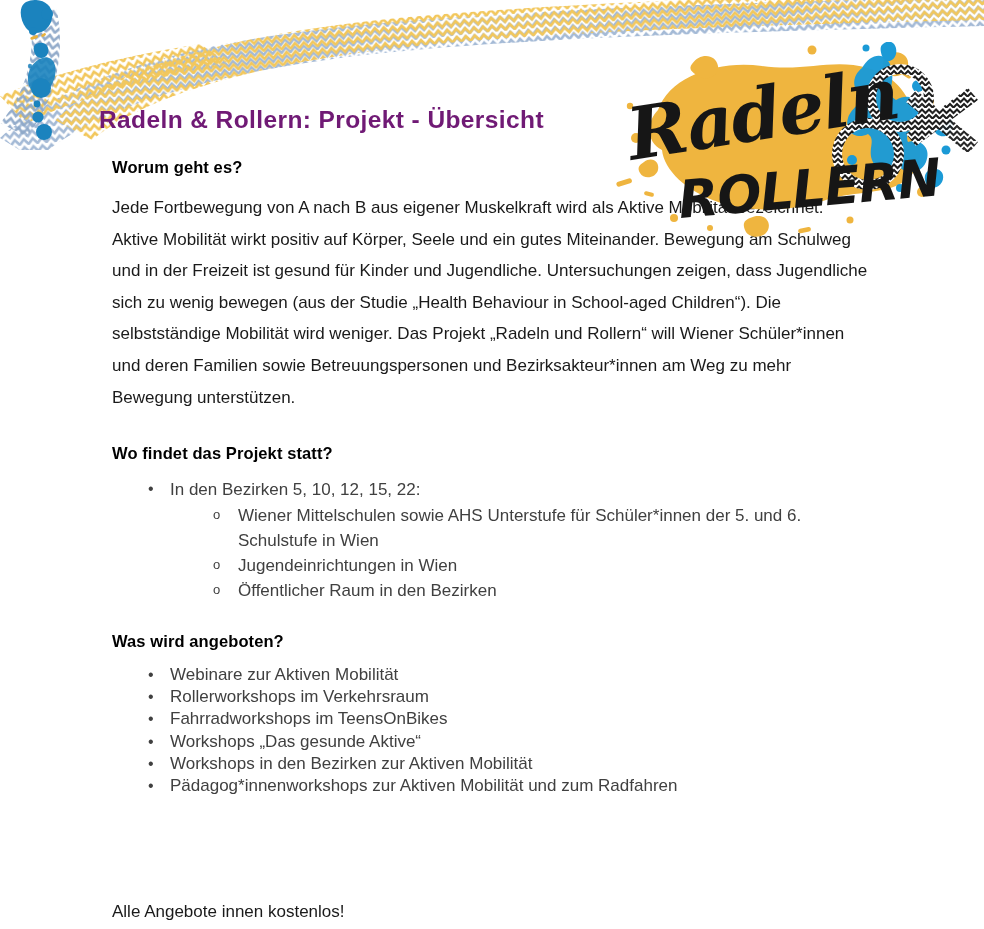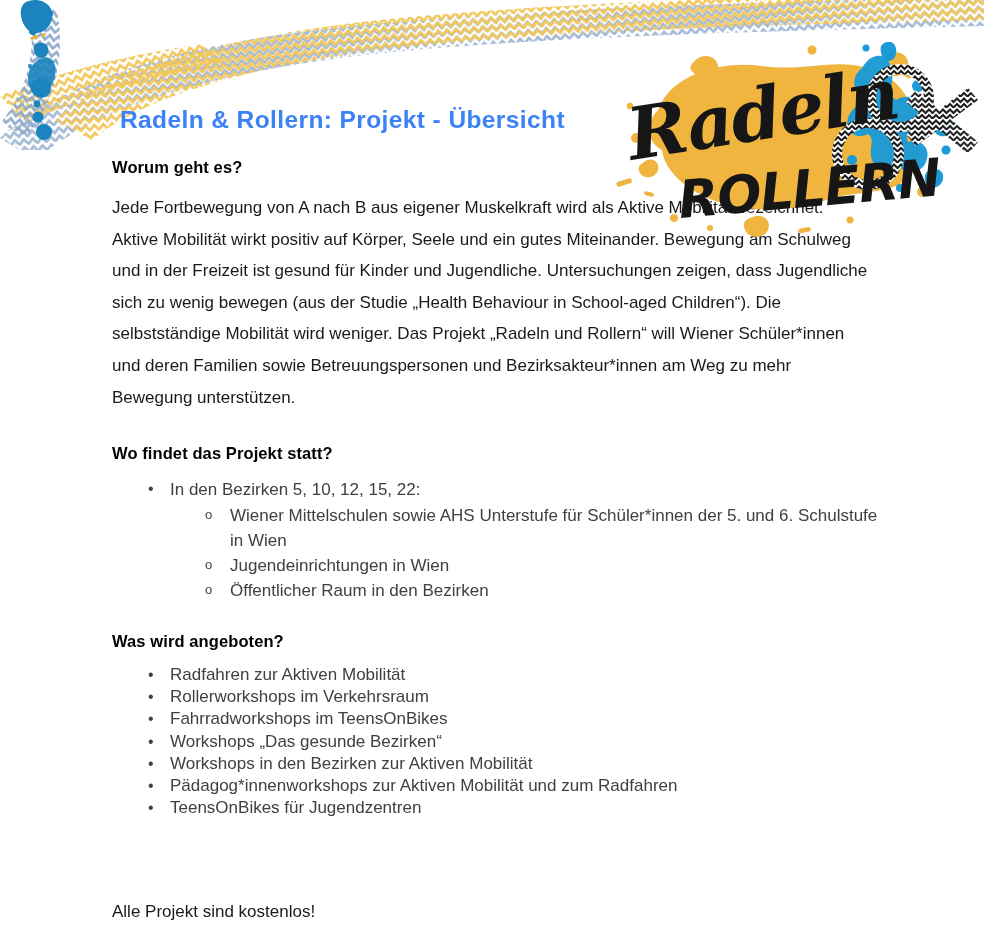--- a/index.html
+++ b/index.html
@@ -41,26 +41,26 @@
   #content {
     position: absolute;
     left: 0; top: 0;
     width: 984px;
     z-index: 2;
     padding: 0 0 0 0;
   }
 
   .page-title {
     position: absolute;
-    left: 120px;
+    left: 99px;
     top: 106px;
     margin: 0;
     font-size: 24.5px;
     font-weight: bold;
-    color: #3b82f6;
+    color: #701a75;
     letter-spacing: 0.4px;
     white-space: nowrap;
   }
 
   .section-heading {
     position: absolute;
     left: 112px;
     margin: 0;
     font-size: 16.5px;
     font-weight: bold;
@@ -111,21 +111,21 @@
 
   #list-locations {
     left: 144px;
     top: 478px;
     width: 740px;
   }
   #list-locations > li { line-height: 24px; }
 
   ul.level2 {
     position: static;
-    margin: 0;
+    margin: 8px;
     padding: 0;
     list-style: none;
     margin-top: 1px;
   }
   ul.level2 > li {
     padding-left: 29px;
     margin-left: 31px;
     line-height: 25px;
     margin-bottom: 0px;
   }
@@ -283,24 +283,23 @@
         <li>Wiener Mittelschulen sowie AHS Unterstufe für Schüler*innen der 5. und 6. Schulstufe in Wien</li>
         <li>Jugendeinrichtungen in Wien</li>
         <li>Öffentlicher Raum in den Bezirken</li>
       </ul>
     </li>
   </ul>
 
   <h2 class="section-heading" id="heading-was">Was wird angeboten?</h2>
 
   <ul class="bullets level1" id="list-offers">
-    <li>Radfahren zur Aktiven Mobilität</li>
+    <li>Webinare zur Aktiven Mobilität</li>
     <li>Rollerworkshops im Verkehrsraum</li>
     <li>Fahrradworkshops im TeensOnBikes</li>
-    <li>Workshops „Das gesunde Bezirken“</li>
+    <li>Workshops „Das gesunde Aktive“</li>
     <li>Workshops in den Bezirken zur Aktiven Mobilität</li>
     <li>Pädagog*innenworkshops zur Aktiven Mobilität und zum Radfahren</li>
-    <li>TeensOnBikes für Jugendzentren</li>
   </ul>
 
-  <p class="body-para" id="para-free">Alle Projekt sind kostenlos!</p>
+  <p class="body-para" id="para-free">Alle Angebote innen kostenlos!</p>
 
 </main>
 
 </body></html>

